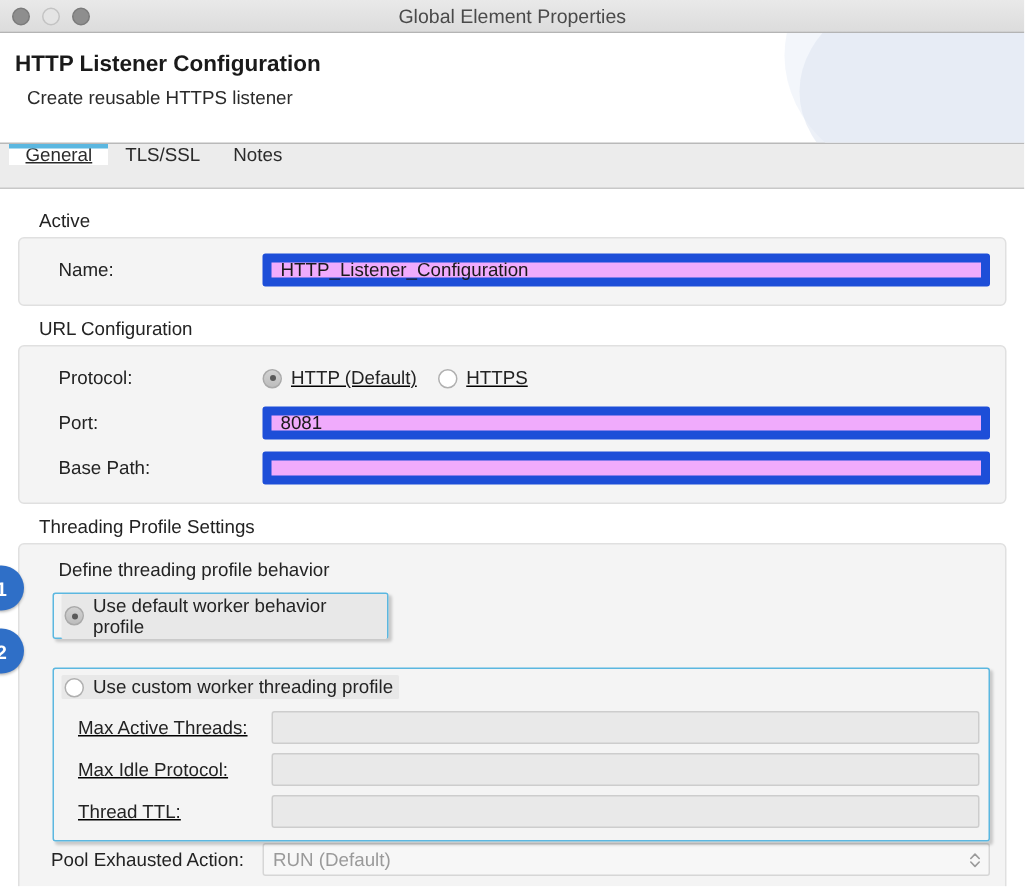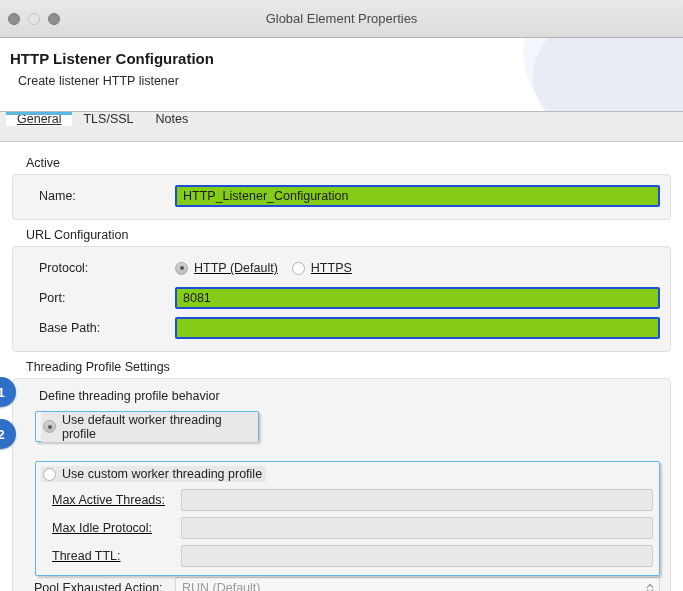--- a/index.html
+++ b/index.html
@@ -15,21 +15,21 @@
     position: relative;
     width: 683px;
     height: 591px;
     background: #ffffff;
     overflow: hidden;
   }
 
   
   .titlebar {
     position: relative;
-    height: 38px;
+    height: 22px;
     background: linear-gradient(to bottom, #e9e9e9 0%, #dcdcdc 100%);
     border-bottom: 1px solid #b4b4b4;
     display: flex;
     align-items: center;
   }
   .traffic {
     display: flex;
     gap: 8px;
     padding-left: 8px;
     align-items: center;
@@ -160,22 +160,22 @@
     width: 152px;
     padding-left: 16px;
     font-size: 12.5px;
     color: #232323;
     flex: 0 0 auto;
   }
 
   .field {
     flex: 1 1 auto;
     height: 22px;
-    background: #84cc16;
-    border: 2px solid #1d4ed8;
+    background: #f0abfc;
+    border: 6px solid #1d4ed8;
     border-radius: 2px;
     font-size: 12.5px;
     color: #1a1a1a;
     padding: 0 6px;
     display: flex;
     align-items: center;
     font-family: "Liberation Sans", sans-serif;
   }
   .field.disabled {
     background: #e9e9e9;
@@ -342,21 +342,21 @@
       <span class="light mid"></span>
       <span class="light"></span>
     </div>
     <div class="titlebar-title">Global Element Properties</div>
   </div>
 
   <div class="header">
     <div class="header-deco2"></div>
     <div class="header-deco"></div>
     <h1 class="header-title">HTTP Listener Configuration</h1>
-    <div class="header-sub">Create listener HTTP listener</div>
+    <div class="header-sub">Create reusable HTTPS listener</div>
   </div>
 
   <div class="tabbar">
     <div class="tab active">
       <span class="tab-label">General</span>
     </div>
     <div class="tab">
       <span class="tab-label">TLS/SSL</span>
     </div>
     <div class="tab">
@@ -406,21 +406,21 @@
 
     <div class="group-title">Threading Profile Settings</div>
     <div class="group-box">
       <div class="threading-inner">
 
         <div class="define-label">Define threading profile behavior</div>
 
         <div class="hl-box hl-default">
           <label class="radio-line">
             <span class="radio-dot on"></span>
-            <span>Use default worker threading profile</span>
+            <span>Use default worker behavior profile</span>
           </label>
         </div>
 
         <div class="hl-box hl-custom">
           <label class="radio-line plain" style="display:inline-flex;">
             <span class="radio-dot"></span>
             <span>Use custom worker threading profile</span>
           </label>
 
           <div class="sub-row">

